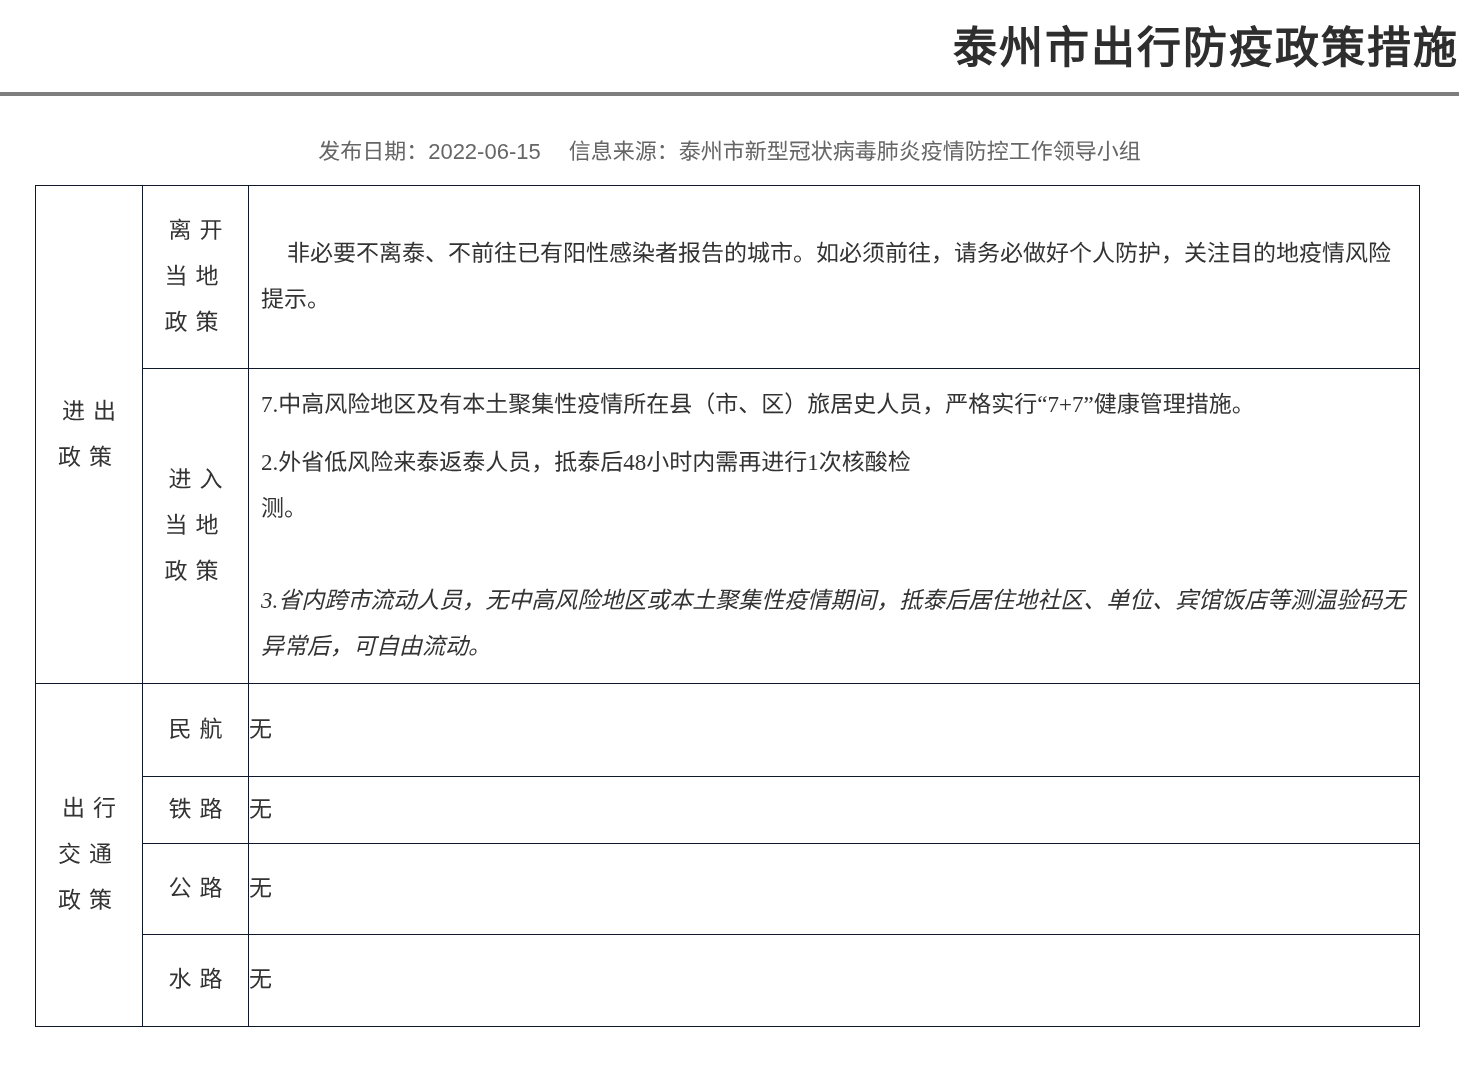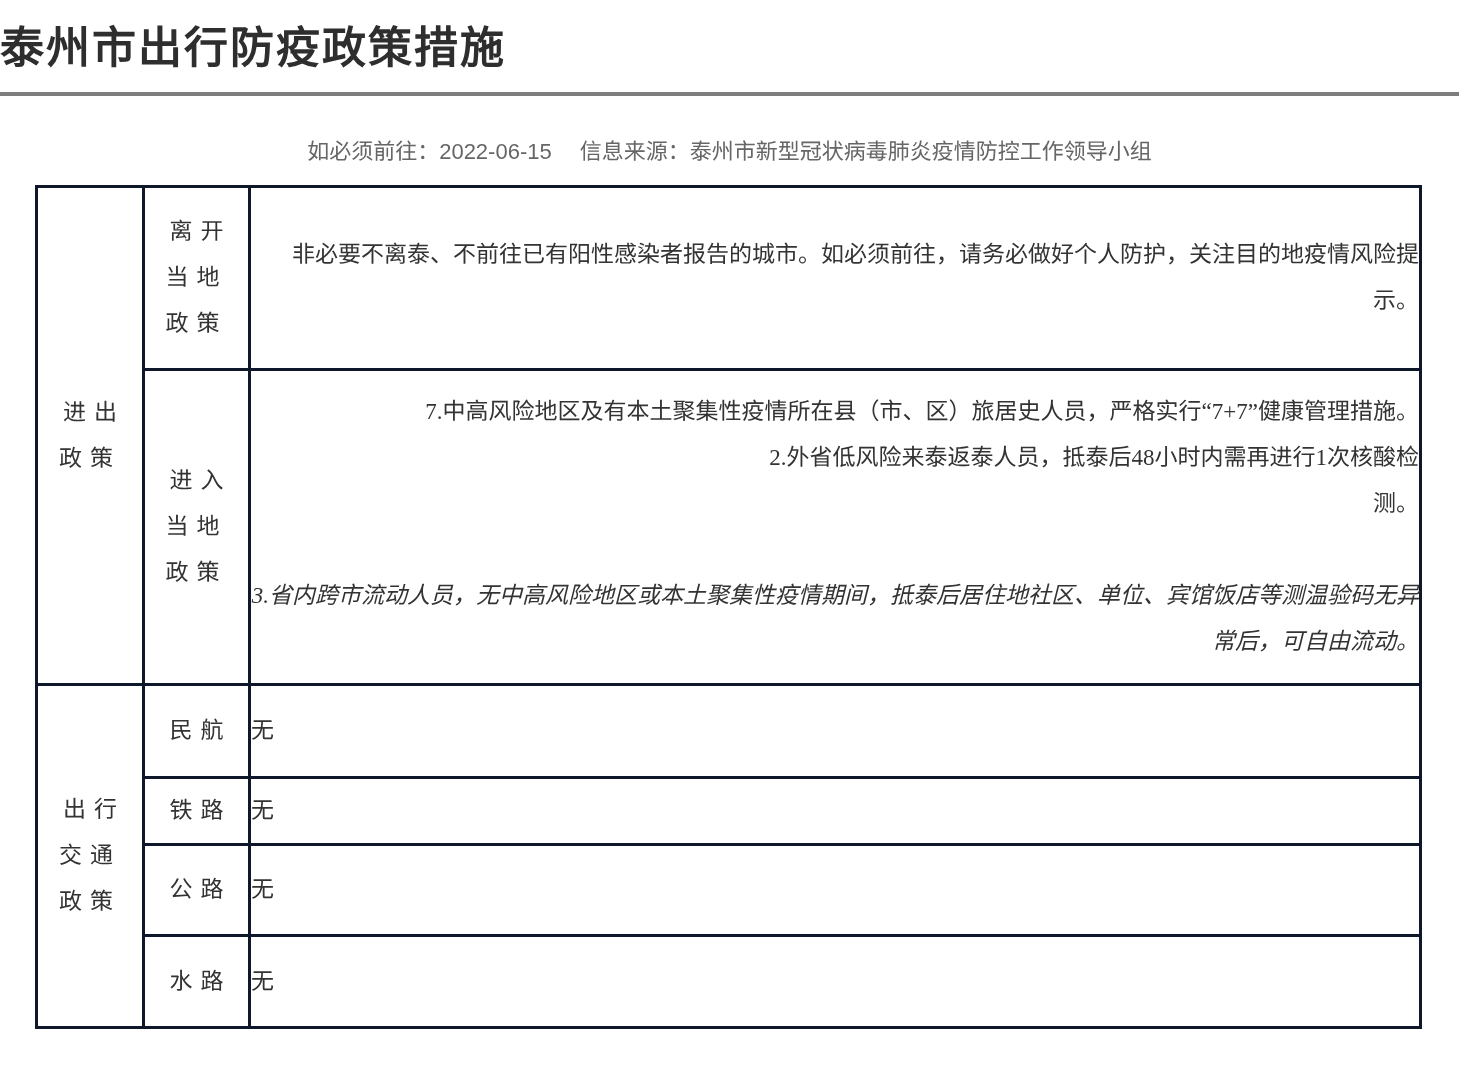--- a/index.html
+++ b/index.html
@@ -7,21 +7,21 @@
     margin: 0; padding: 0;
     width: 1459px; height: 1089px;
     background: #ffffff;
     font-family: "Liberation Sans", sans-serif;
   }
   .page { width: 1459px; height: 1089px; overflow: hidden; }
 
   
   .page-title {
     margin: 18px 0 0 0;
-    text-align: left;
+    text-align: right;
     font-size: 44px;
     line-height: 60px;
     font-weight: bold;
     letter-spacing: 2px;
     color: #2e2e2e;
     font-family: "Liberation Sans", sans-serif;
   }
   .divider {
     width: 100%;
     height: 4px;
@@ -44,68 +44,67 @@
   table.policy-table {
     border-collapse: collapse;
     table-layout: fixed;
     width: 1384px;
     margin: 18px 0 0 35px;
     font-family: "Liberation Serif", serif;
     color: #333333;
     font-size: 23px;
   }
   table.policy-table td {
-    border: 3px solid #0f172a;
+    border: 1px solid #0f172a;
     vertical-align: middle;
     padding: 0;
   }
   col.col-group { width: 107px; }
   col.col-sub   { width: 106px; }
   col.col-body  { width: 1171px; }
 
   tr.row-leave     { height: 183px; }
   tr.row-enter     { height: 315px; }
   tr.row-air       { height: 93px; }
   tr.row-rail      { height: 67px; }
   tr.row-road      { height: 91px; }
-  tr.row-water     { height: 92px; }
+  tr.row-water     { height: 92px; font-family: Liberation Mono, monospace; }
 
   .label-block {
     text-align: center;
     line-height: 46px;
     letter-spacing: 8px;
     text-indent: 8px;           
     white-space: pre-line;
   }
   td.content-cell { padding: 12px 10px 12px 8px; }
   .content-cell p {
-    margin: 0;
+    margin: 12px;
     line-height: 46px;
     white-space: pre-line;
-    text-align: right;
   }
   .content-cell p.first-indent { text-indent: 26px; }
   .content-cell p.blank-gap    { margin-top: 46px; font-style: italic; }
   td.value-cell {
     padding-left: 24px;
     line-height: 46px;
   }
 </style>
 </head>
 <body>
 
 <div class="page">
 
   <h1 class="page-title">泰州市出行防疫政策措施</h1>
 
   <div class="divider"></div>
 
   <div class="meta-line">
     <span>
-      <span>如必须前往：</span><span>2022-06-15</span>
+      <span>发布日期：</span><span>2022-06-15</span>
     </span>
     <span class="meta-source-group">
       <span>信息来源：</span><span>泰州市新型冠状病毒肺炎疫情防控工作领导小组</span>
     </span>
   </div>
 
   <table class="policy-table">
     <colgroup>
       <col class="col-group">
       <col class="col-sub">

